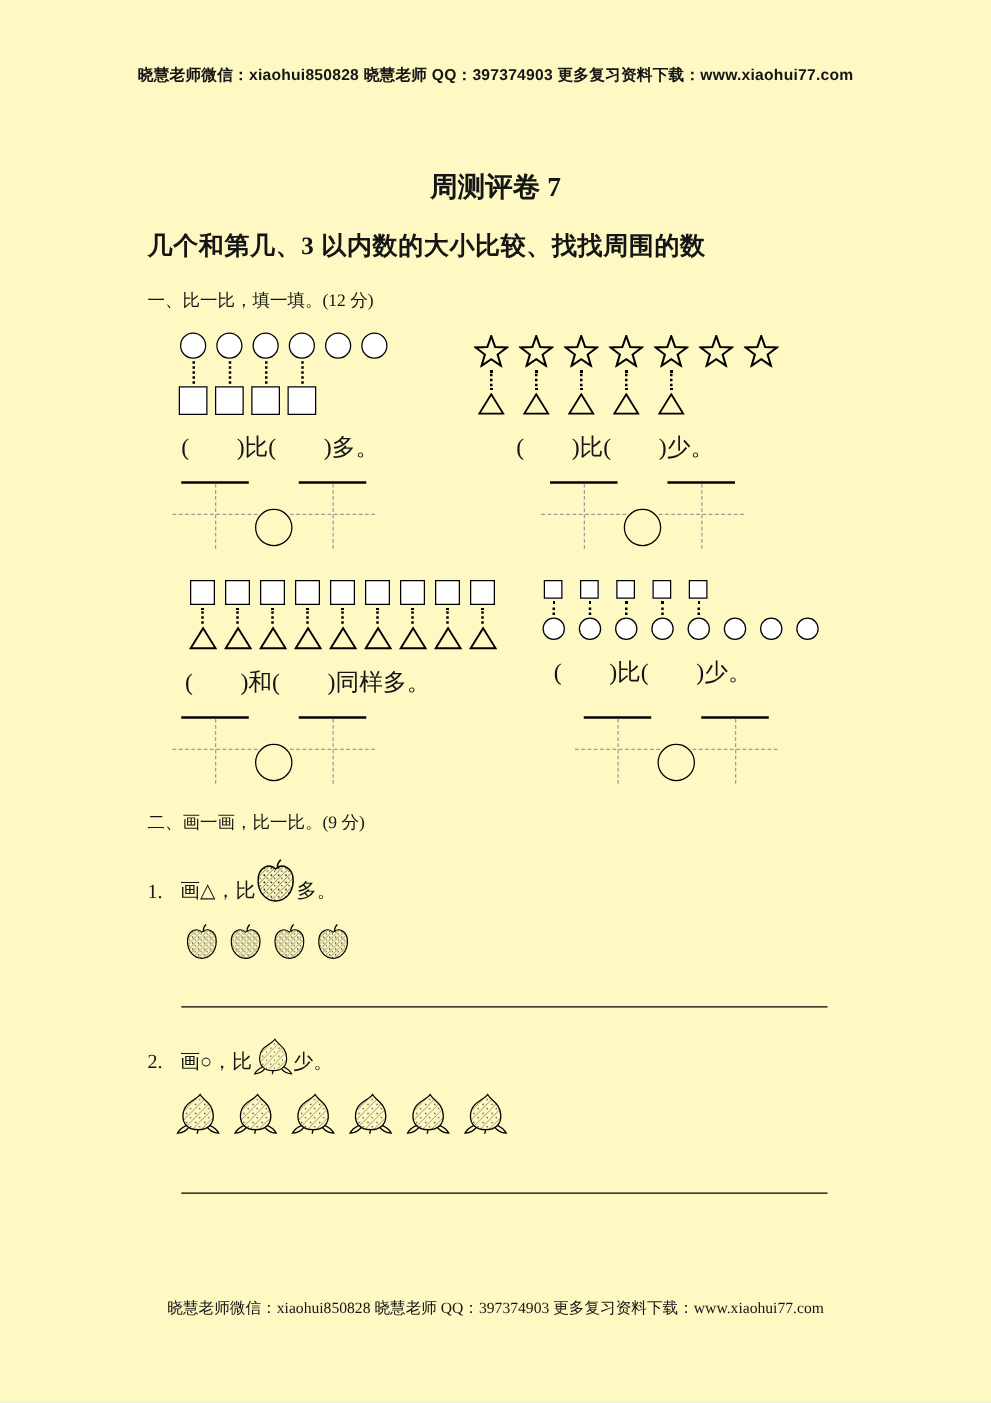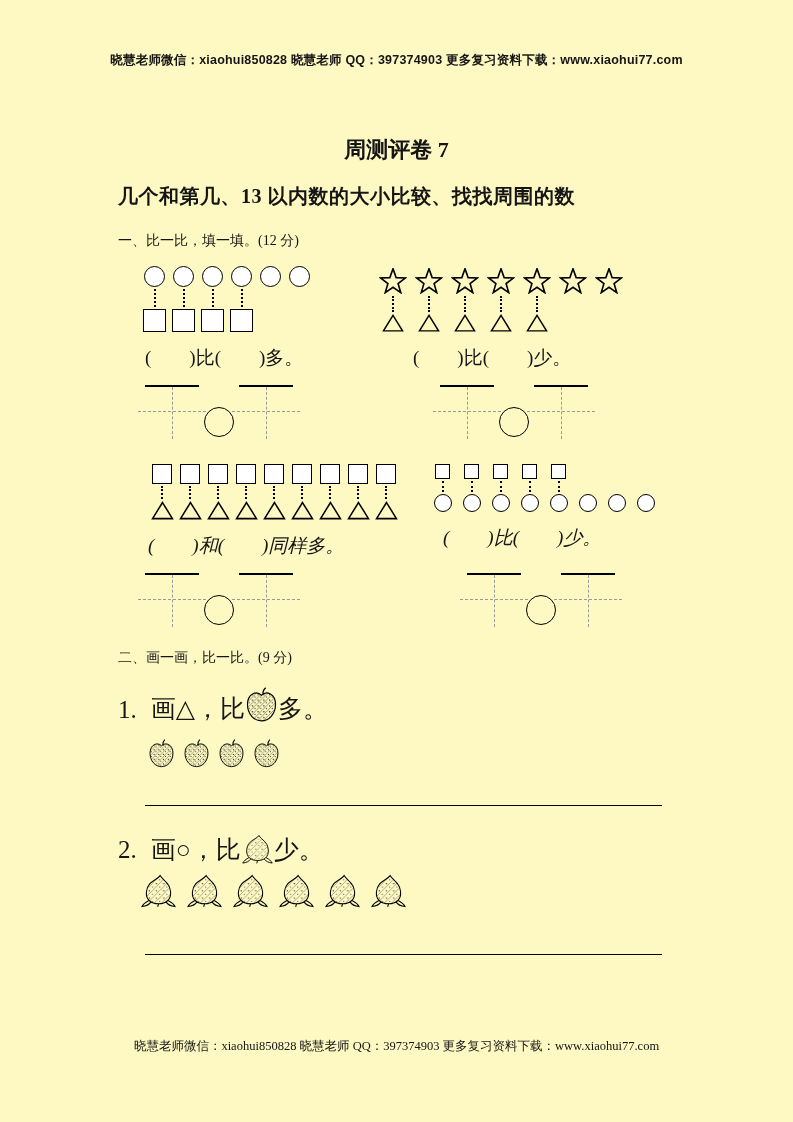--- a/index.html
+++ b/index.html
@@ -17,21 +17,21 @@
   
   .title{ margin-top:66px; text-align:center; font-size:22px; font-weight:bold; }
   .content{ padding-left:118px; padding-right:110px; }
   .subtitle{ margin-top:18px; font-size:20px; font-weight:bold; letter-spacing:.5px;}
   .sec-heading{ font-size:14px; }
   .sh1{ margin-top:22px; }
   .sh2{ margin-top:16px; }
   
   .shape-row{ display:flex; align-items:flex-start; }
   .srow1{ margin-top:13px; margin-left:22px; }
-  .srow2{ margin-top:16px; margin-left:30px;font-style:italic; }
+  .srow2{ margin-top:16px; margin-left:30px; }
   .cmp{ }
   .cmp .row{ display:flex; }
   .cmp .slot{ width:var(--slot); display:flex; justify-content:center; }
   .row-top .slot{ height:calc(var(--ts) + 3px); align-items:flex-end; }
   .row-link .slot{ height:var(--lh); align-items:center; }
   .row-bot .slot{ align-items:flex-start; }
   .sh{ display:block; box-sizing:border-box; }
   .row-top .sh{ width:var(--ts); height:var(--ts); }
   .row-bot .sh{ width:var(--bs); height:var(--bs); }
   .row-top svg.sh,.row-bot svg.sh{ height:auto; }
@@ -53,21 +53,21 @@
   .ar2{ margin-top:14px; }
   .ansunit{ display:flex; align-items:flex-start; }
   .ar1 .ansunit + .ansunit{ margin-left:147px; }
   .ar2 .ansunit + .ansunit{ margin-left:174px; }
   .wcell{ position:relative; display:inline-block; width:54px; height:58px; border-top:2px solid #000; }
   .wcell::before{ content:""; position:absolute; left:50%; top:0; height:52px; border-left:1px dashed #9b9b9b; }
   .wcell::after{ content:""; position:absolute; top:24px; left:-7px; right:-7px; border-top:1px dashed #9b9b9b; }
   .wcircle{ display:inline-block; width:30px; height:30px; margin:22px 5px 0 5px;
             border:1.6px solid #000; border-radius:50%; box-sizing:border-box; }
   
-  .item{ font-size:25px; }
+  .item{ font-size:16px; }
   .item1{ margin-top:20px; height:40px; line-height:40px; }
   .item2{ margin-top:24px; height:40px; line-height:40px; }
   .item3{ margin-top:28px; }
   .item-no{ margin-right:14px; }
   .icon-slot{ display:inline-block; vertical-align:-6px; }
   .icon-slot .fruit{ width:33px; height:auto; display:inline-block; }
   .fruit-row{ display:flex; }
   .fruit-row .slot{ width:var(--slot); display:flex; align-items:flex-end; }
   .fruit-row .fruit{ display:block; }
   .fruits-apple{ --slot:35px; margin-top:12px; margin-left:30px; }
@@ -108,21 +108,21 @@
 </svg>
 
 <div class="page">
 
   <div class="header">晓慧老师微信：xiaohui850828  晓慧老师 QQ：397374903  更多复习资料下载：www.xiaohui77.com</div>
 
   <div class="title">周测评卷 7</div>
 
   <div class="content">
 
-    <div class="subtitle">几个和第几、13 以内数的大小比较、找找周围的数</div>
+    <div class="subtitle">几个和第几、3 以内数的大小比较、找找周围的数</div>
 
     <div class="sec-heading sh1">一、比一比，填一填。(12 分)</div>
 
     <div class="shape-row srow1">
       <div class="cmp g1">
         <div class="row row-top">
             <span class="slot">
               <span class="sh sh-circle"></span>
             </span>
             <span class="slot">

